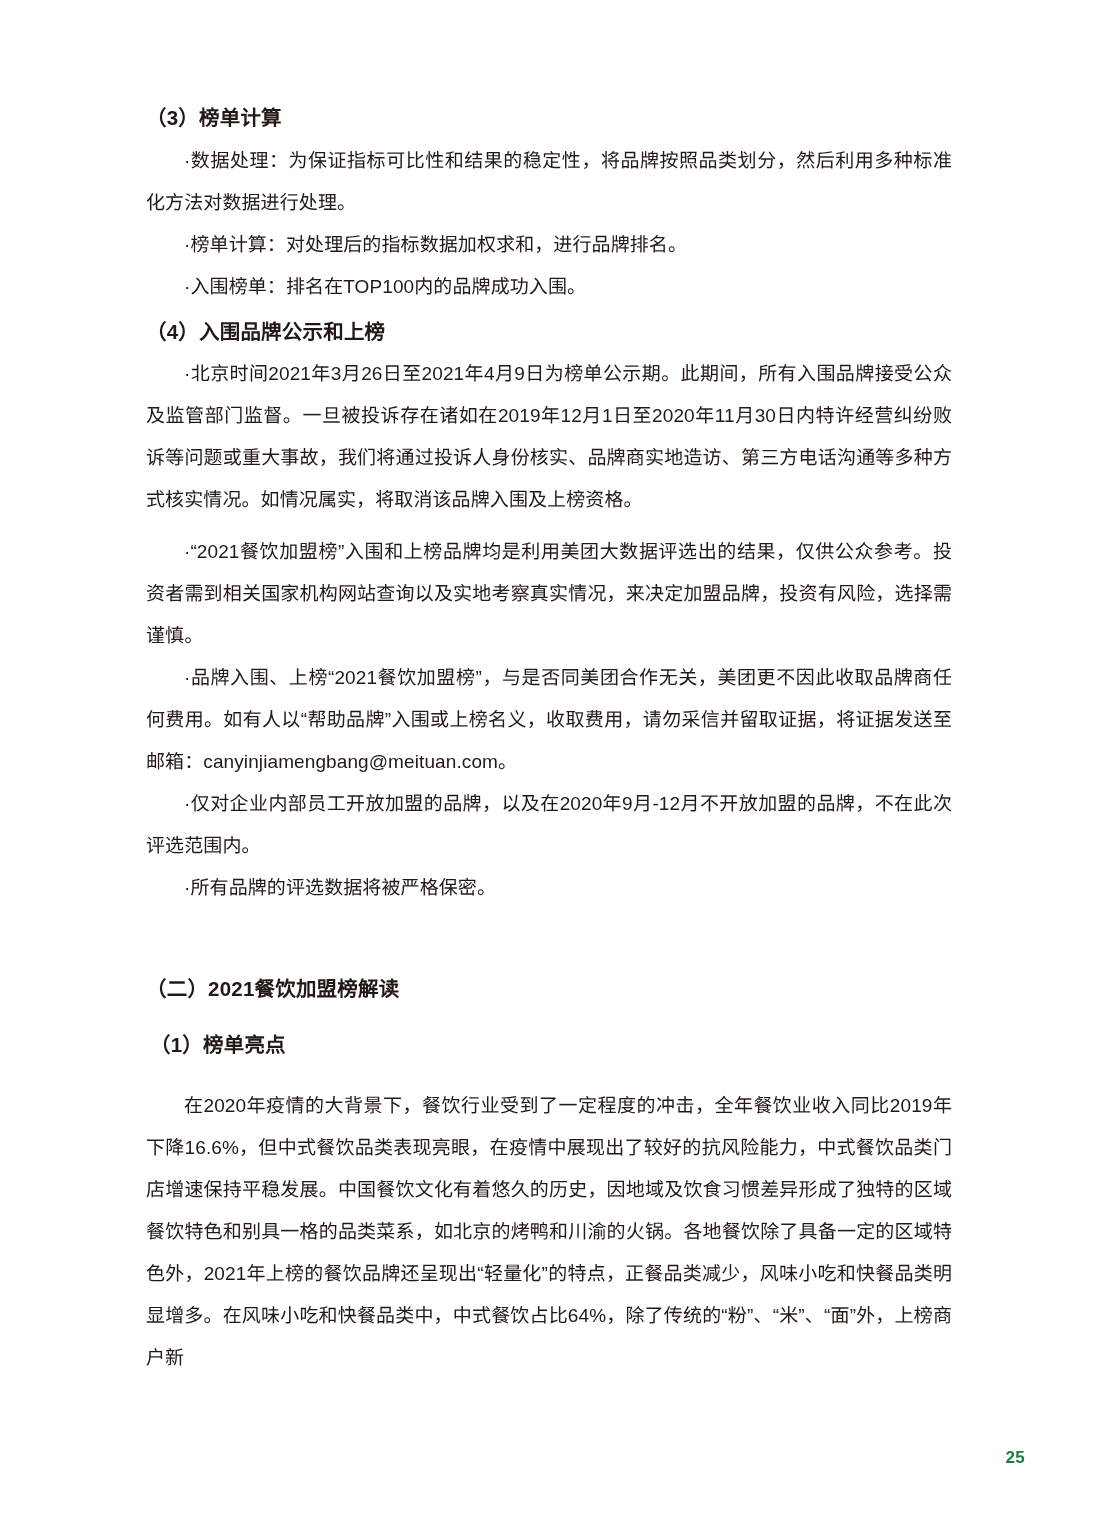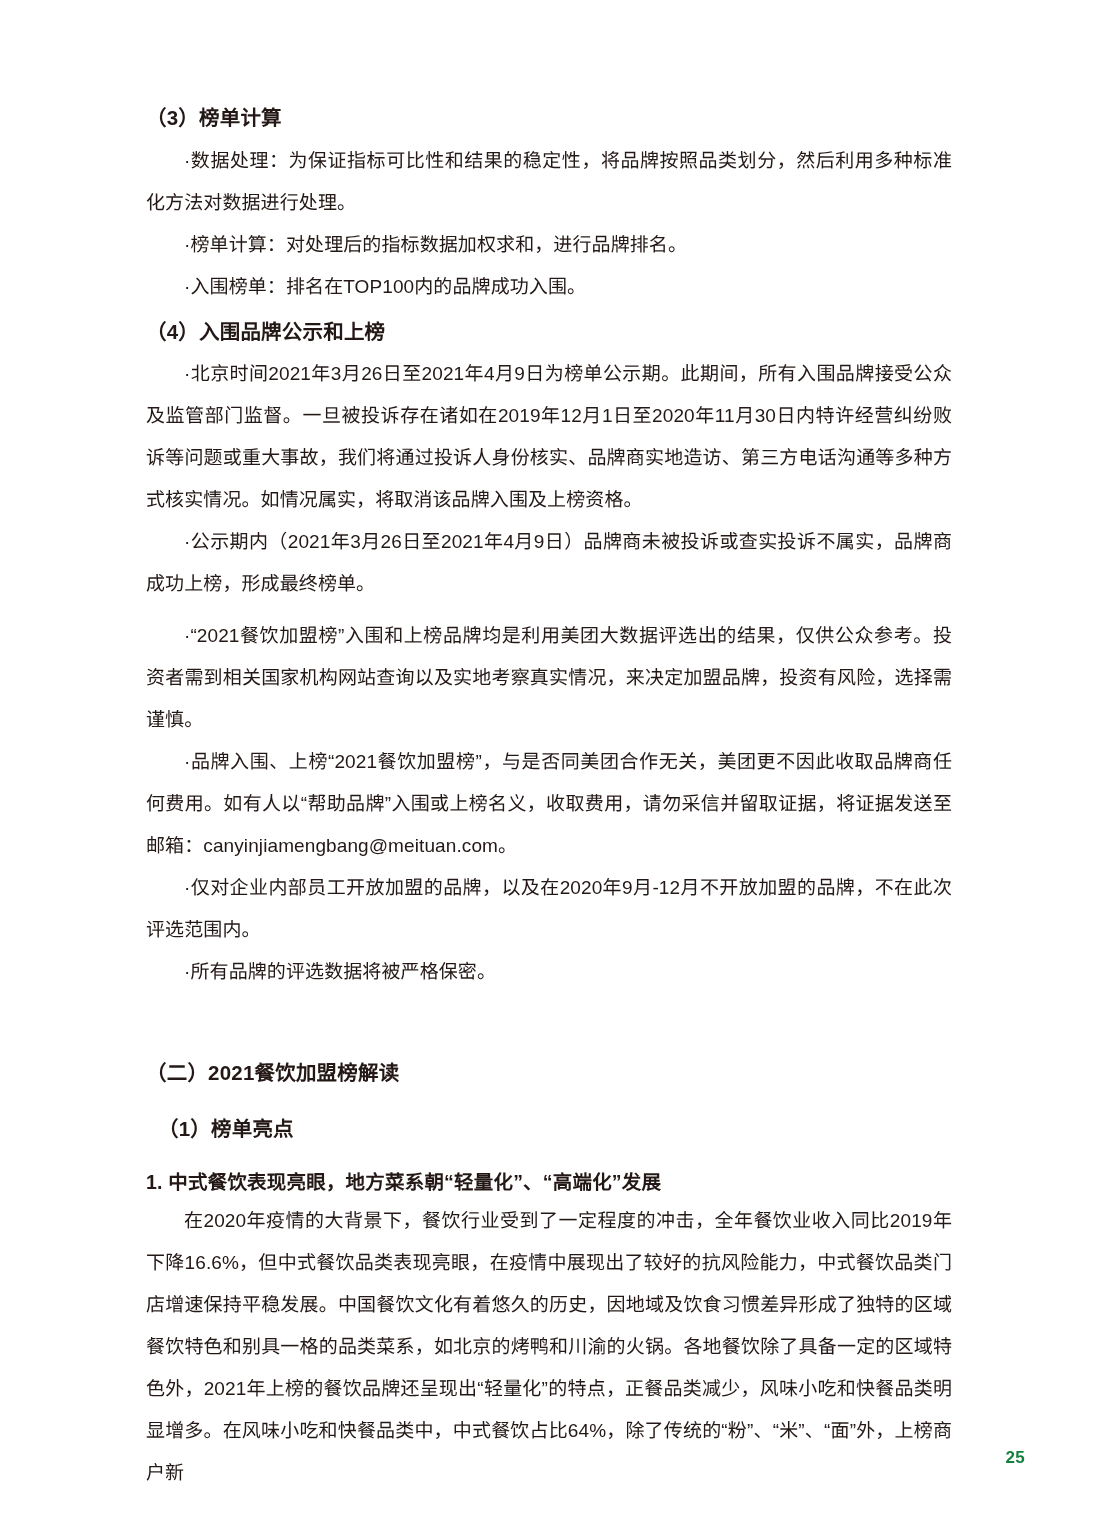--- a/index.html
+++ b/index.html
@@ -36,21 +36,21 @@
     letter-spacing: 0.2px;
     line-height: 1.35;
     margin: 0 0 8px 0;
     color: #231815;
   }
   .h-sub {
     font-size: 20.5px;
     font-weight: bold;
     letter-spacing: 0.2px;
     line-height: 1.35;
-    margin: 0 0 6px 12px;
+    margin: 0 0 6px 4px;
     color: #231815;
   }
   .h-numbered {
     font-size: 19.5px;
     font-weight: bold;
     letter-spacing: 0.2px;
     line-height: 1.4;
     margin: 0 0 4px 0;
     color: #231815;
   }
@@ -100,21 +100,20 @@
     <p class="body bullet">·榜单计算：对处理后的指标数据加权求和，进行品牌排名。</p>
 
     <p class="body bullet">·入围榜单：排名在TOP100内的品牌成功入围。</p>
 
     <div class="sp-s"></div>
 
     <h2 class="h-section">（4）入围品牌公示和上榜</h2>
 
     <p class="body bullet">·北京时间2021年3月26日至2021年4月9日为榜单公示期。此期间，所有入围品牌接受公众及监管部门监督。一旦被投诉存在诸如在2019年12月1日至2020年11月30日内特许经营纠纷败诉等问题或重大事故，我们将通过投诉人身份核实、品牌商实地造访、第三方电话沟通等多种方式核实情况。如情况属实，将取消该品牌入围及上榜资格。</p>
 
-    <p class="body bullet">·公示期内（2021年3月26日至2021年4月9日）品牌商未被投诉或查实投诉不属实，品牌商成功上榜，形成最终榜单。</p>
 
     <div class="sp-s"></div>
 
 
     <p class="body bullet">·“2021餐饮加盟榜”入围和上榜品牌均是利用美团大数据评选出的结果，仅供公众参考。投资者需到相关国家机构网站查询以及实地考察真实情况，来决定加盟品牌，投资有风险，选择需谨慎。</p>
 
     <p class="body bullet">·品牌入围、上榜“2021餐饮加盟榜”，与是否同美团合作无关，美团更不因此收取品牌商任何费用。如有人以“帮助品牌”入围或上榜名义，收取费用，请勿采信并留取证据，将证据发送至邮箱：canyinjiamengbang@meituan.com。</p>
 
     <p class="body bullet">·仅对企业内部员工开放加盟的品牌，以及在2020年9月-12月不开放加盟的品牌，不在此次评选范围内。</p>
 
@@ -123,21 +122,20 @@
     <div class="sp-gap"></div>
 
     <h2 class="h-section">（二）2021餐饮加盟榜解读</h2>
 
     <div class="sp-m"></div>
 
     <h3 class="h-sub">（1）榜单亮点</h3>
 
     <div class="sp-m"></div>
 
-    <h4 class="h-numbered">1. 中式餐饮表现亮眼，地方菜系朝“轻量化”、“高端化”发展</h4>
 
     <p class="body indent">在2020年疫情的大背景下，餐饮行业受到了一定程度的冲击，全年餐饮业收入同比2019年下降16.6%，但中式餐饮品类表现亮眼，在疫情中展现出了较好的抗风险能力，中式餐饮品类门店增速保持平稳发展。中国餐饮文化有着悠久的历史，因地域及饮食习惯差异形成了独特的区域餐饮特色和别具一格的品类菜系，如北京的烤鸭和川渝的火锅。各地餐饮除了具备一定的区域特色外，2021年上榜的餐饮品牌还呈现出“轻量化”的特点，正餐品类减少，风味小吃和快餐品类明显增多。在风味小吃和快餐品类中，中式餐饮占比64%，除了传统的“粉”、“米”、“面”外，上榜商户新</p>
 
   </div>
 
   <div class="page-number">25</div>
 
 </div>
 
 </body></html>

